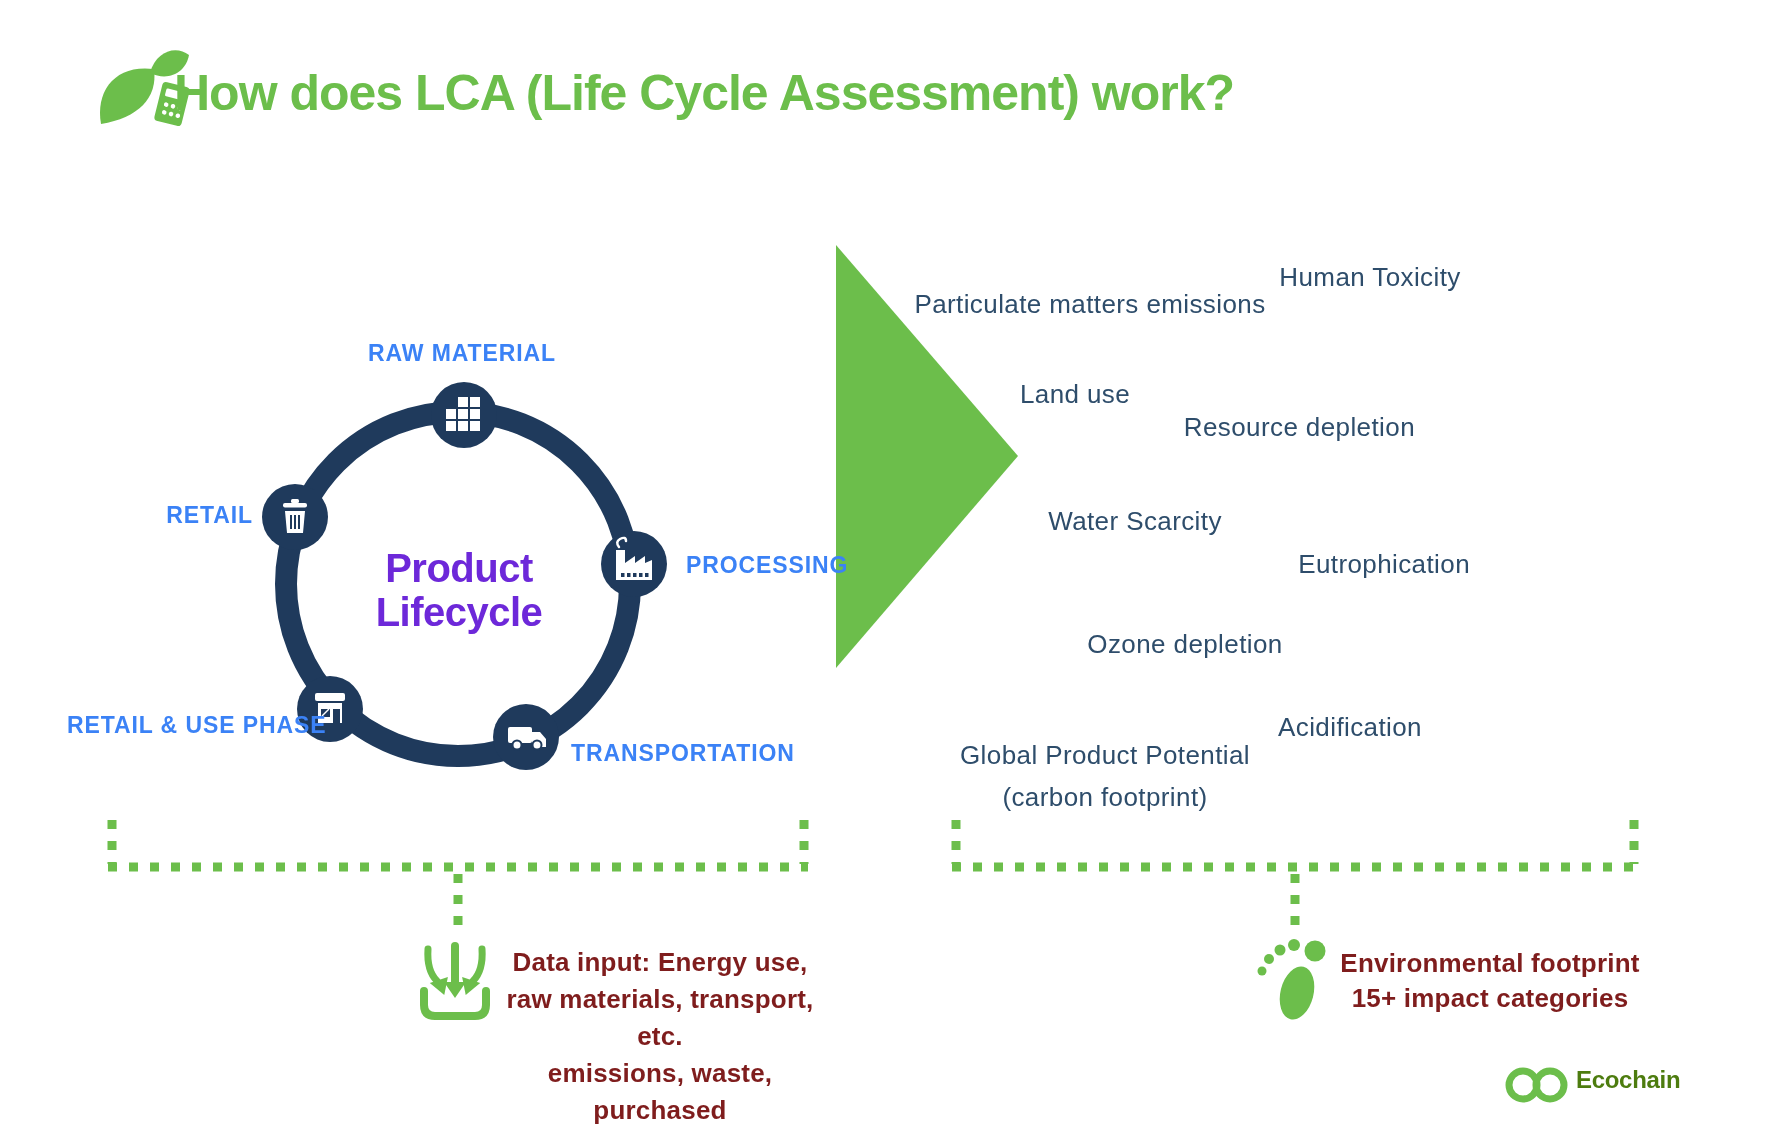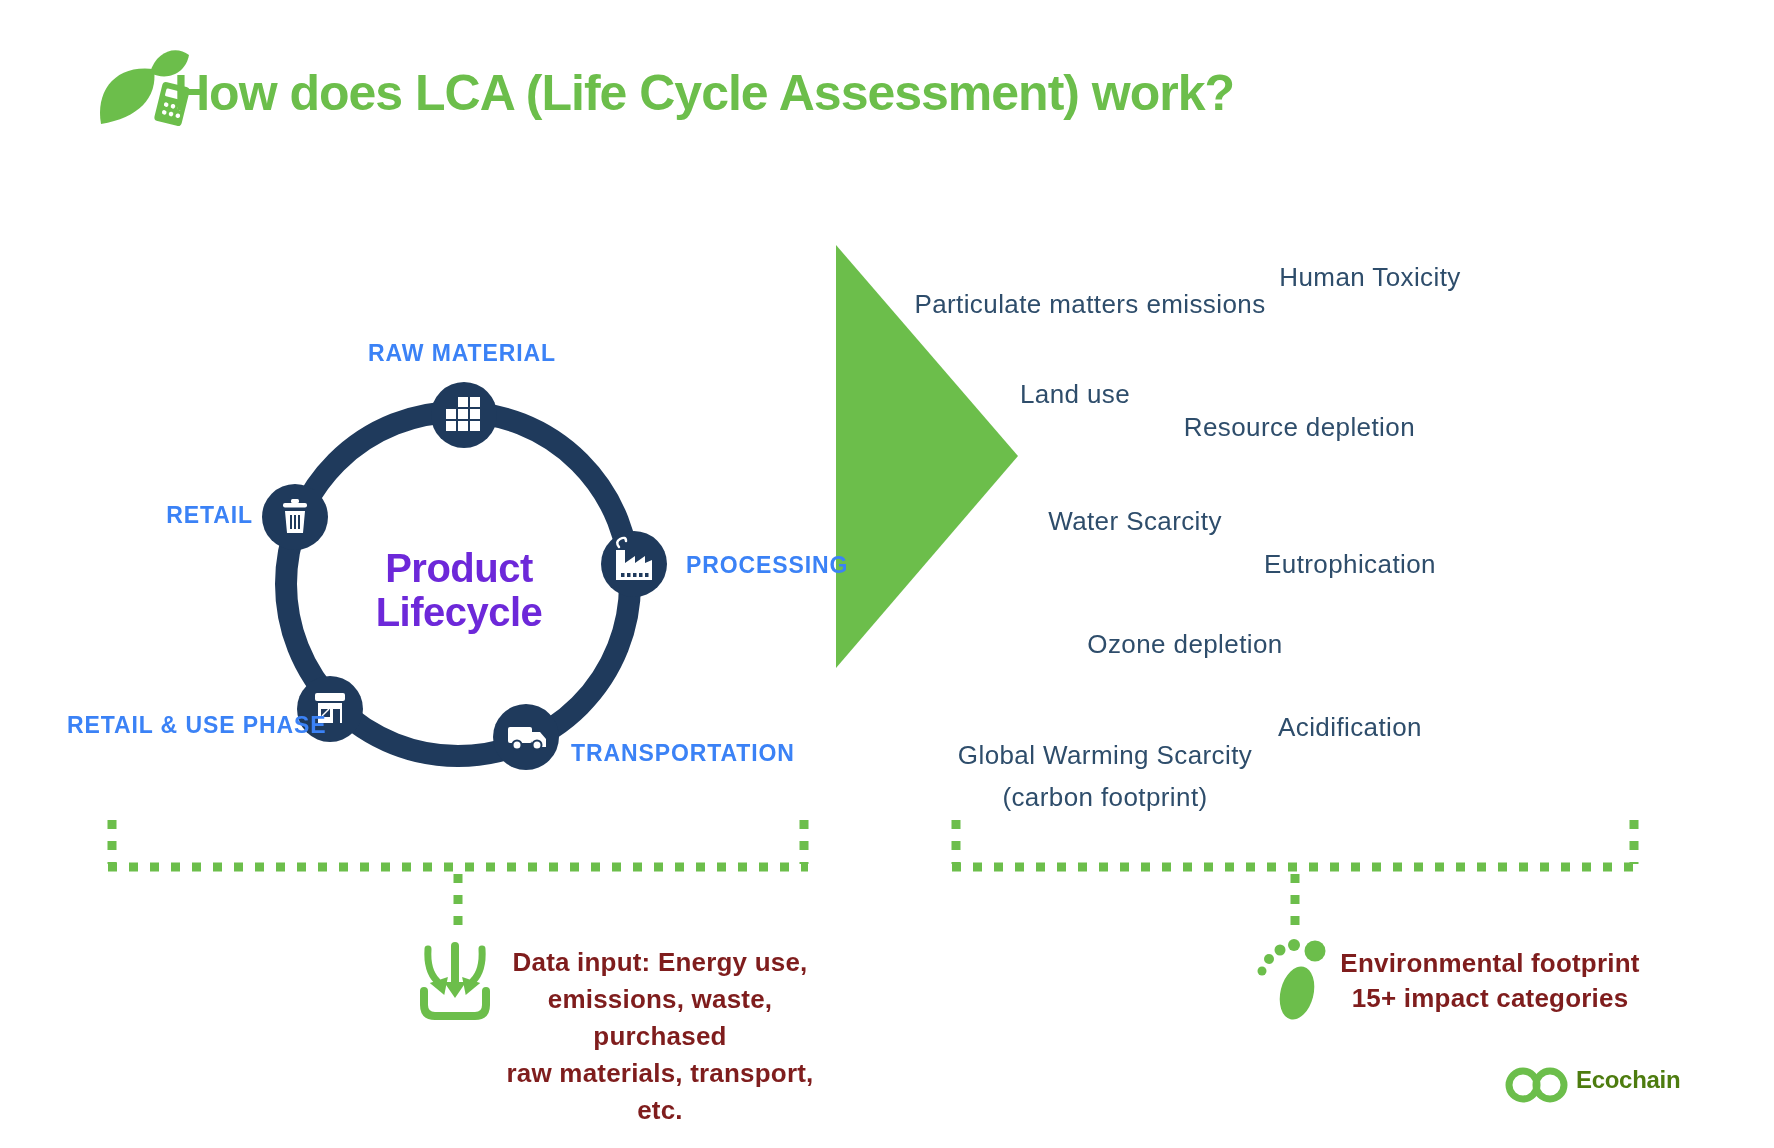--- a/index.html
+++ b/index.html
@@ -31,21 +31,21 @@
   
   .imp{
     font-size:26px;line-height:30px;color:#2e4d6b;letter-spacing:.4px;
     text-align:center;white-space:nowrap;font-weight:400;
   }
   .imp-0{left:1260px;top:262px;width:220px;}
   .imp-1{left:900px;top:289px;width:380px;}
   .imp-2{left:995px;top:379px;width:160px;}
   .imp-3{left:1155px;top:412px;width:260px;text-align:right;}
   .imp-4{left:1025px;top:506px;width:220px;}
-  .imp-5{left:1230px;top:549px;width:240px;}
+  .imp-5{left:1230px;top:549px;width:240px;text-align:right;}
   .imp-6{left:1065px;top:629px;width:240px;}
   .imp-7{left:1240px;top:712px;width:220px;}
   .imp-8{left:895px;top:734px;width:420px;line-height:42px;}
   
   .caption{
     font-size:26px;font-weight:800;color:#7f1d1d;text-align:center;letter-spacing:.2px;
   }
   .cap-data-input{left:480px;top:944px;width:360px;line-height:37px;}
   .cap-footprint{left:1335px;top:946px;width:310px;line-height:35px;}
   
@@ -184,28 +184,28 @@
 
   <div class="abs imp imp-0">Human Toxicity</div>
   <div class="abs imp imp-1">Particulate matters emissions</div>
   <div class="abs imp imp-2">Land use</div>
   <div class="abs imp imp-3">Resource depletion</div>
   <div class="abs imp imp-4">Water Scarcity</div>
   <div class="abs imp imp-5">Eutrophication</div>
   <div class="abs imp imp-6">Ozone depletion</div>
   <div class="abs imp imp-7">Acidification</div>
   <div class="abs imp imp-8">
-    <div>Global Warming Scarcity</div>
+    <div>Global Product Potential</div>
     <div>(carbon footprint)</div>
   </div>
 
   <div class="abs caption cap-data-input">
     <div>Data input: Energy use,</div>
+    <div>raw materials, transport, etc.</div>
     <div>emissions, waste, purchased</div>
-    <div>raw materials, transport, etc.</div>
   </div>
   <div class="abs caption cap-footprint">
     <div>Environmental footprint</div>
     <div>15+ impact categories</div>
   </div>
 
   <div class="abs logo-text">Ecochain</div>
 
 </div>
 

